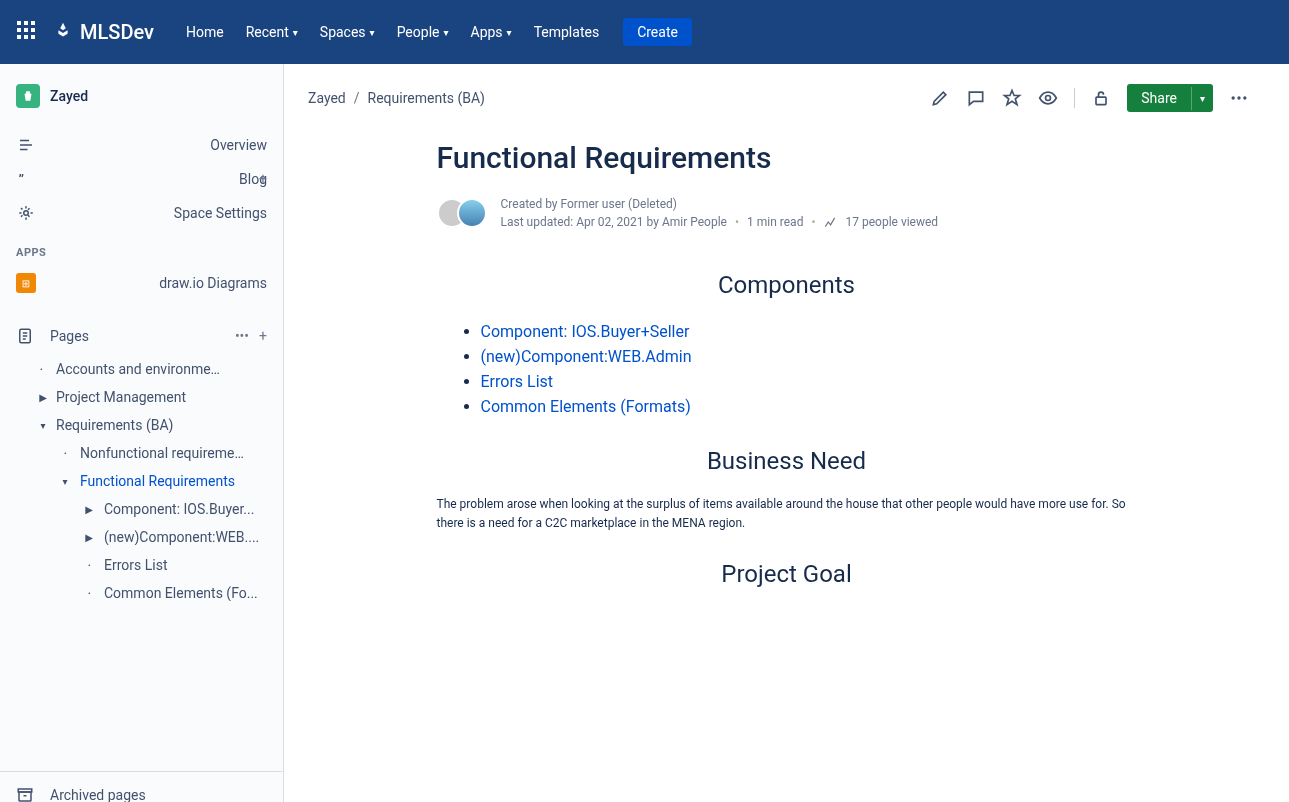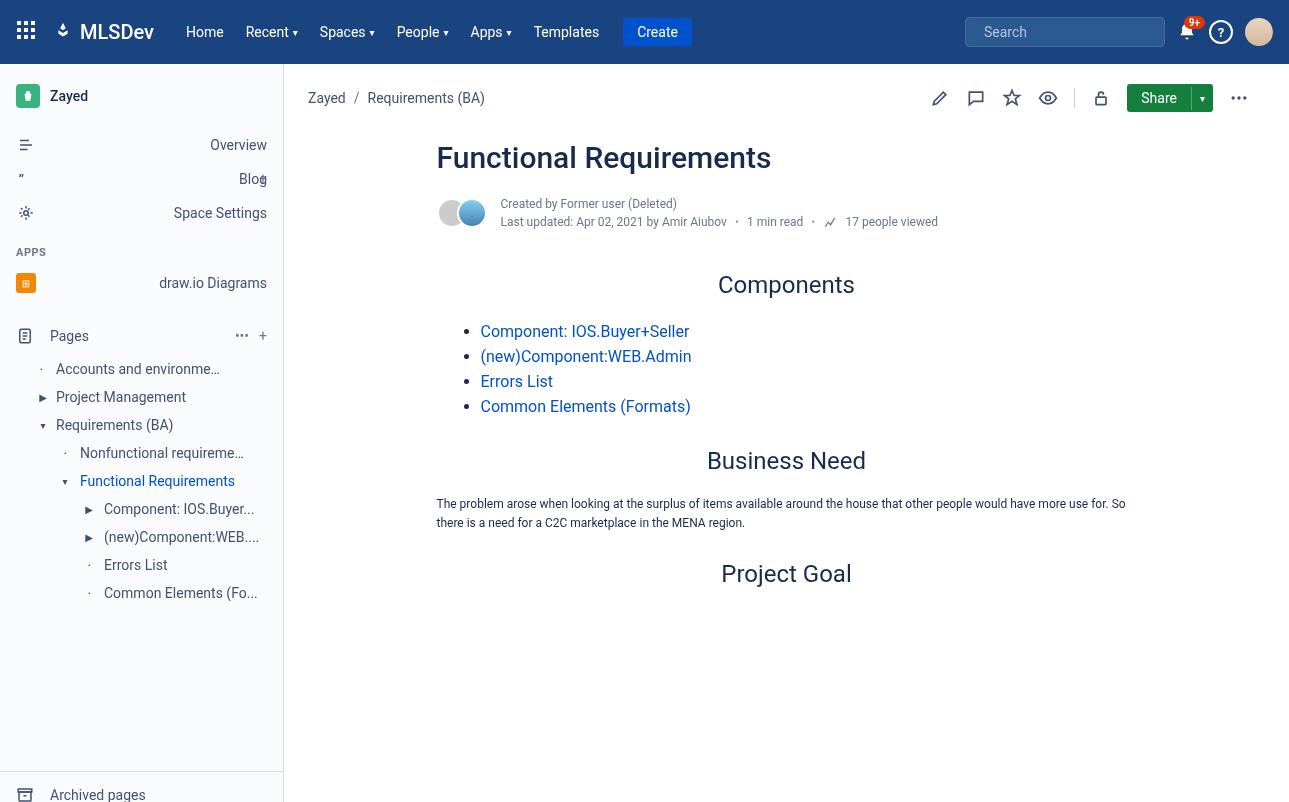--- a/index.html
+++ b/index.html
@@ -129,37 +129,20 @@
       </div>
     <div class="nav-item">
         <span>Apps</span>
         <span class="chev">▾</span>
       </div>
     <div class="nav-item">
         <span>Templates</span>
       </div>
     <div class="create-btn">Create</div>
   </div>
-  <div class="nav-right">
-    <div class="search-box">
-      <svg width="14" height="14" viewBox="0 0 24 24">
-          <circle cx="10" cy="10" r="7" stroke="#b3c5dc" stroke-width="2" fill="none"></circle>
-          <line x1="15" y1="15" x2="21" y2="21" stroke="#b3c5dc" stroke-width="2"></line>
-        </svg>
-      <input placeholder="Search" style="">
-    </div>
-    <div class="notif">
-      <svg width="20" height="20" viewBox="0 0 24 24">
-          <path fill="#fff" d="M12 2a6 6 0 0 0-6 6v5l-2 3h16l-2-3V8a6 6 0 0 0-6-6zm-2 17a2 2 0 0 0 4 0h-4z"></path>
-        </svg>
-      <span class="notif-badge">9+</span>
-    </div>
-    <div class="help-icon">?</div>
-    <div class="avatar"></div>
-  </div>
 </div>
 
 <div class="layout">
 
   <div class="sidebar">
     <div class="sidebar-inner">
       <div class="space-header">
         <div class="space-icon">
           <svg width="14" height="14" viewBox="0 0 24 24">
               <path fill="#fff" d="M6 8h12l-2 12H8L6 8zm3-4h6l1 4H8l1-4z"></path>
@@ -322,21 +305,21 @@
       <h1 class="page-title">Functional Requirements</h1>
       <div class="byline">
         <div class="avatars">
           <div class="av av1"></div>
           <div class="av av2"></div>
         </div>
         <div class="byline-text">
           <div>Created by Former user (Deleted)</div>
           <div class="row2">
             <span>
-              <span>Last updated: </span><a>Apr 02, 2021</a><span> by </span><a>Amir Aiubov</a>
+              <span>Last updated: </span><a>Apr 02, 2021</a><span> by </span><a>Amir People</a>
             </span>
             <span class="sep">•</span>
             <span>1 min read</span>
             <span class="sep">•</span>
             <span>
                 <svg width="14" height="14" viewBox="0 0 24 24">
                   <path stroke="#6b778c" stroke-width="2" fill="none" d="M4 20l5-8 4 5 7-12"></path>
                 </svg>
               </span>
             <span>17 people viewed</span>

